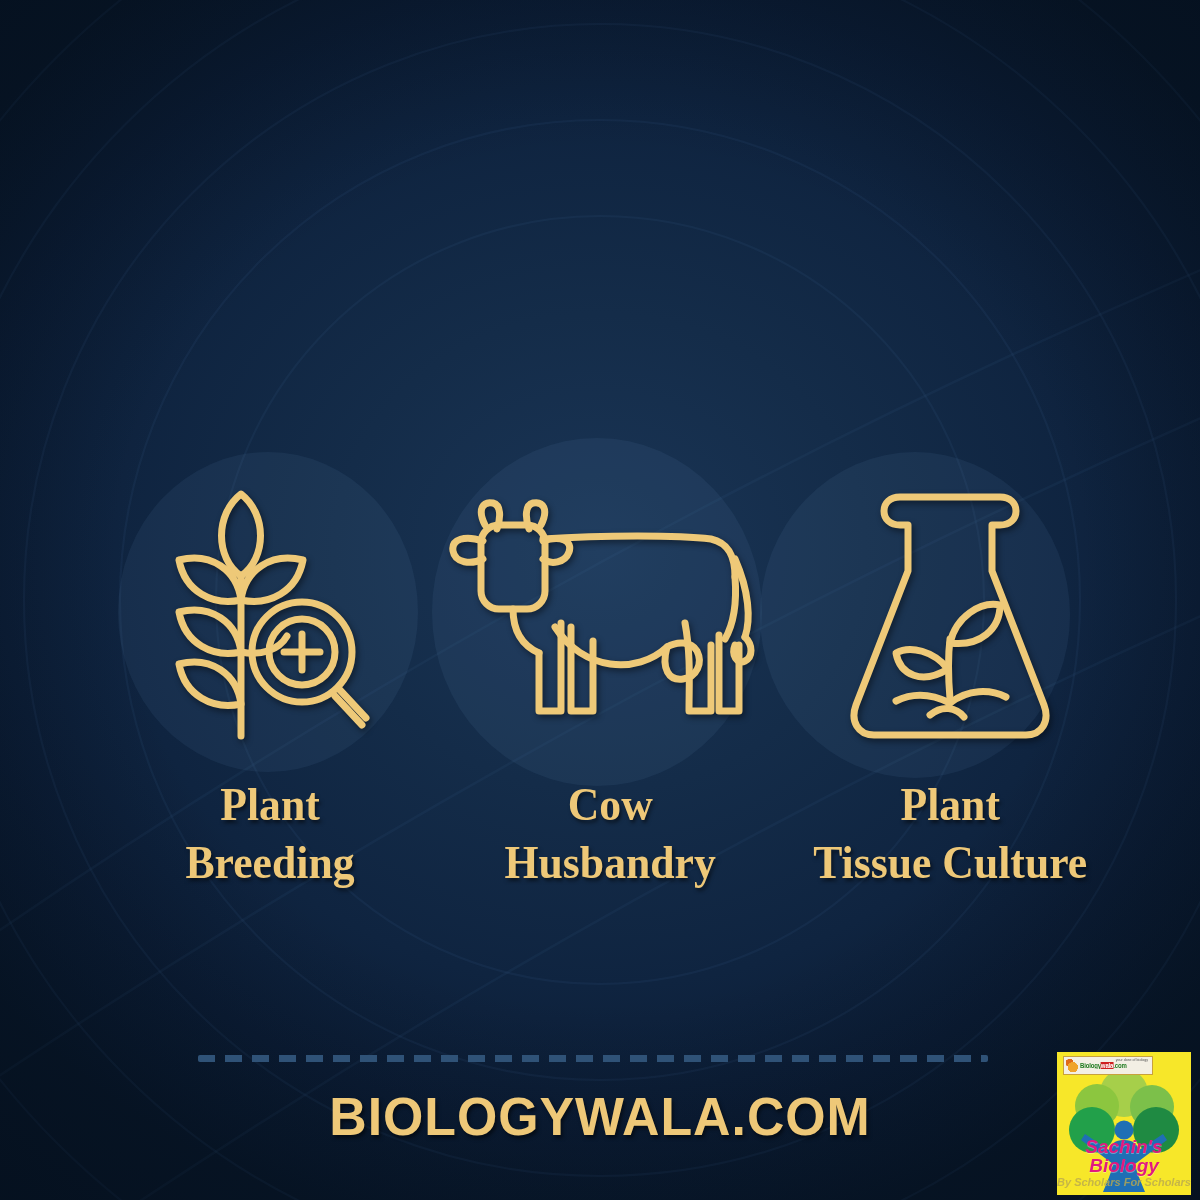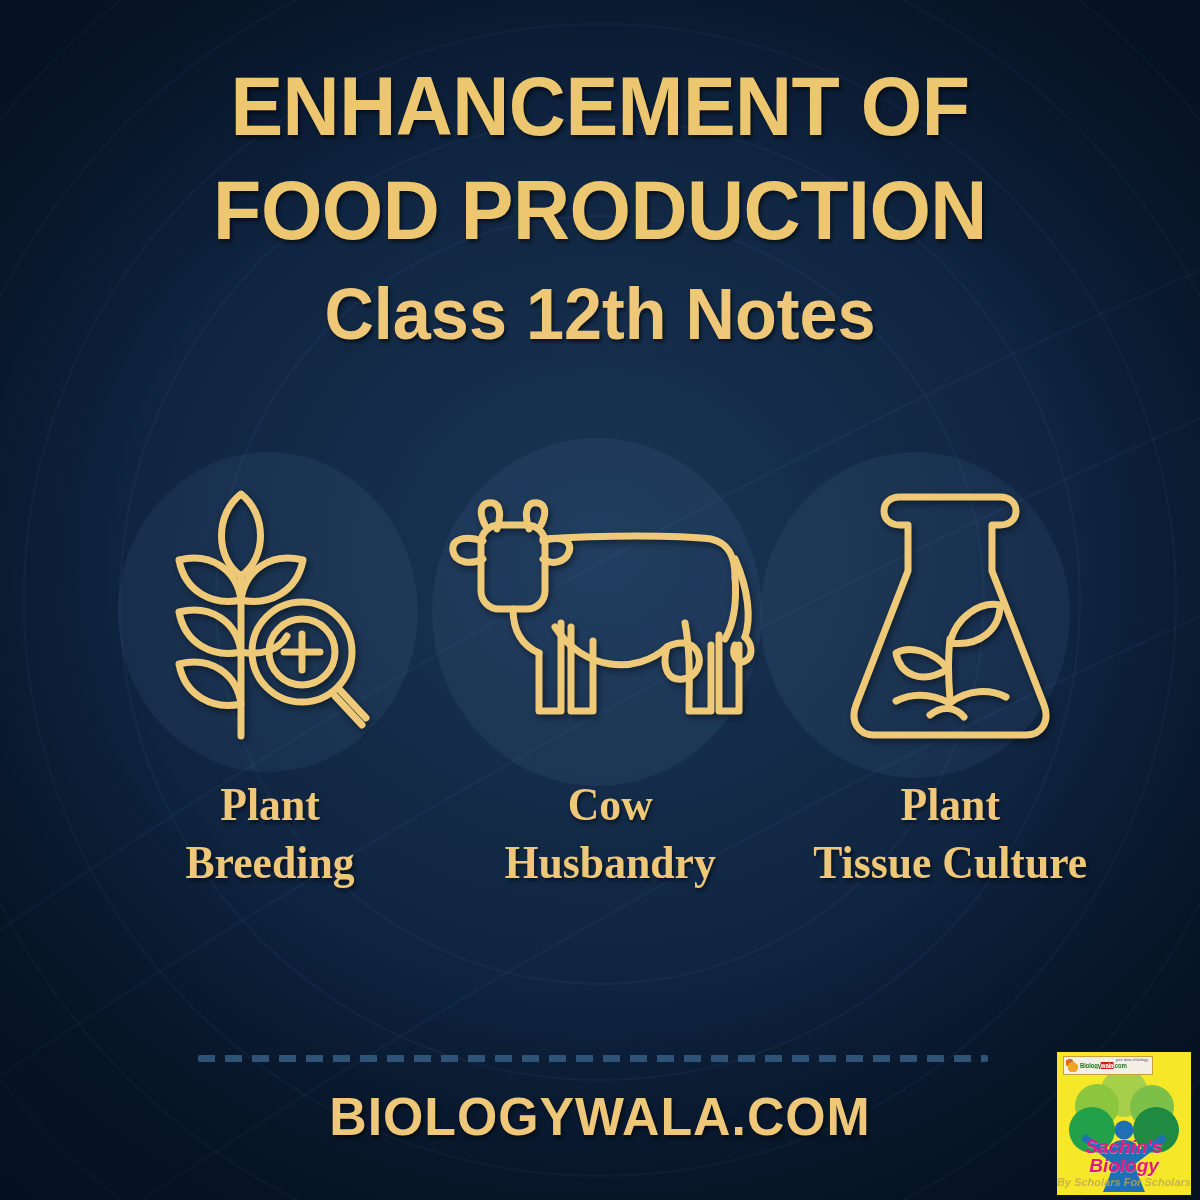--- a/index.html
+++ b/index.html
@@ -252,25 +252,20 @@
         <path d="M -120 1100 Q 420 640 1080 400"></path>
       </g>
     </svg>
   </div>
   <div class="bg-vignette"></div>
 
   <div class="halo h1"></div>
   <div class="halo h2"></div>
   <div class="halo h3"></div>
 
-  <div class="title-block">
-    <span class="title-line">ENHANCEMENT OF</span>
-    <span class="title-line">FOOD PRODUCTION</span>
-    <span class="subtitle-line">Class 12th Notes</span>
-  </div>
 
   <div class="cards">
 
     <div class="card">
       <div class="icon-wrap">
         <svg width="215" height="270" viewBox="0 0 215 270" aria-hidden="true">
 
           <path class="ln" d="M78 256 L78 96"></path>
 
           <path class="ln" d="M78 96 C 52 78 52 34 78 14 C 104 34 104 78 78 96 Z"></path>

